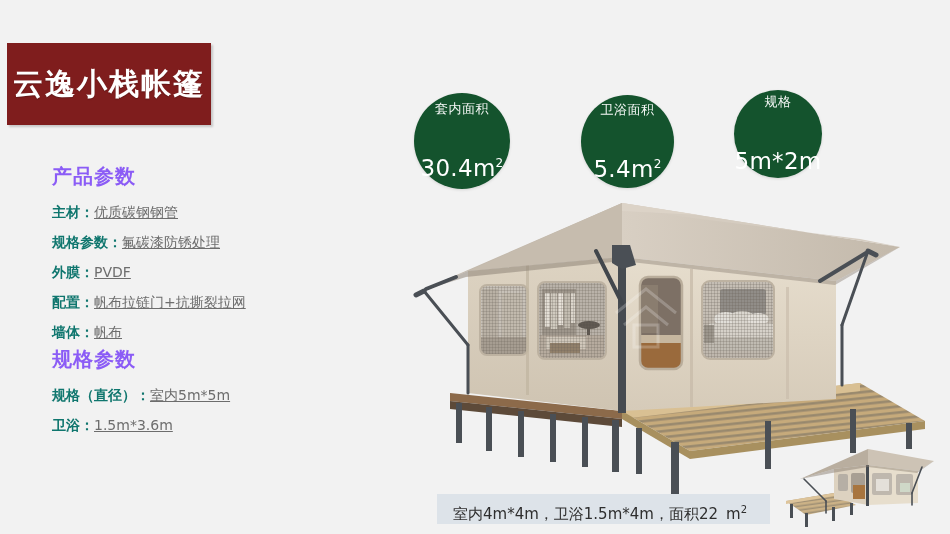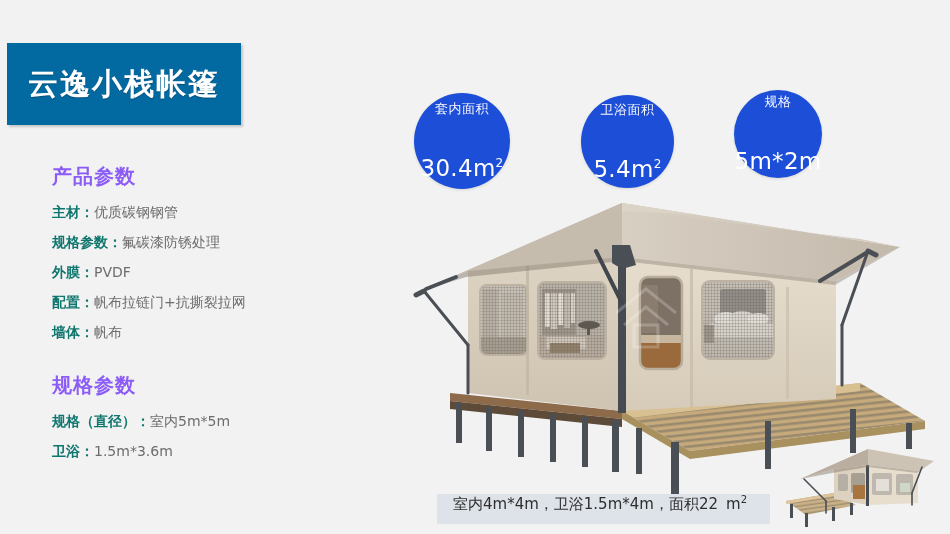--- a/index.html
+++ b/index.html
@@ -7,51 +7,51 @@
   body{
     width:950px;height:534px;
     background:#f2f2f2;
     font-family:"Liberation Sans","DejaVu Sans",sans-serif;
     overflow:hidden;position:relative;
   }
   .page{position:absolute;inset:0;background:#f2f2f2;}
 
   
   .title-bar{
-    position:absolute;left:7px;top:43px;width:234px;height:82px;
-    background:#0369a1;
+    position:absolute;left:7px;top:43px;width:204px;height:82px;
+    background:#7f1d1d;
     box-shadow:2px 2px 2px rgba(0,0,0,.18);
     display:flex;align-items:center;justify-content:center;
   }
   .title-text{
     color:#ffffff;font-size:30px;font-weight:bold;letter-spacing:2px;
     font-family:"DejaVu Sans","Liberation Sans",sans-serif;
     text-shadow:0 1px 1px rgba(0,0,0,.25);
     white-space:nowrap;
   }
 
   
   .spec-panel{position:absolute;left:52px;top:164px;width:300px;}
   .spec-head{
     color:#8b5cf6;font-size:20px;font-weight:bold;letter-spacing:1px;
     margin:0 0 9px 0;line-height:24px;
     font-family:"DejaVu Sans","Liberation Sans",sans-serif;
   }
-  .spec-head.second{margin-top:26px;font-family:Liberation Serif, serif;}
+  .spec-head.second{font-family:Liberation Serif, serif;}
   .spec-row{
     font-size:14px;line-height:30px;white-space:nowrap;
     font-family:"DejaVu Sans","Liberation Sans",sans-serif;
   }
   .spec-label{color:#0f766e;font-weight:bold;}
-  .spec-value{color:#6d6d6d;font-weight:normal;}
+  .spec-value{color:#6d6d6d;font-weight:normal;text-decoration:underline;}
 
   
   .badge{
     position:absolute;border-radius:50%;
-    background:#1d4ed8;color:#fff;
+    background:#14532d;color:#fff;
     display:flex;flex-direction:column;align-items:center;justify-content:center;
     font-family:"DejaVu Sans","Liberation Sans",sans-serif;
     box-shadow:0 1px 3px rgba(0,0,0,.12);
     gap:32px;
   }
   .badge .b-cap{font-size:13px;line-height:17px;opacity:.95;margin-bottom:1px;letter-spacing:.5px;}
   .badge .b-val{font-size:23px;line-height:27px;font-weight:normal;letter-spacing:.3px;}
   .badge .b-val sup{font-size:12px;vertical-align:super;}
   #badge-1{left:414px;top:93px;width:96px;height:96px;}
   #badge-2{left:581px;top:95px;width:93px;height:93px;}
@@ -62,21 +62,21 @@
   .hero svg{display:block;width:100%;height:100%;}
 
   
   .thumb{position:absolute;left:772px;top:443px;width:172px;height:88px;}
   .thumb svg{display:block;width:100%;height:100%;}
 
   
   .caption{
     position:absolute;left:437px;top:494px;width:333px;height:30px;
     background:#dde3e9;
-    display:flex;align-items:flex-start;
+    display:flex;align-items:flex-end;
   }
   .caption span{
     color:#2e2e2e;font-size:15px;padding-left:8px;white-space:nowrap;
     font-family:"DejaVu Sans","Liberation Sans",sans-serif;
   }
   .caption sup{font-size:10px;vertical-align:super;}
 </style>
 </head>
 <body>
 

